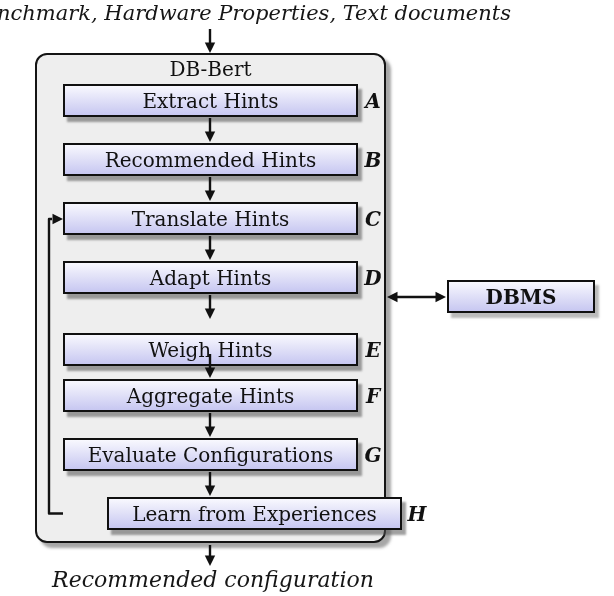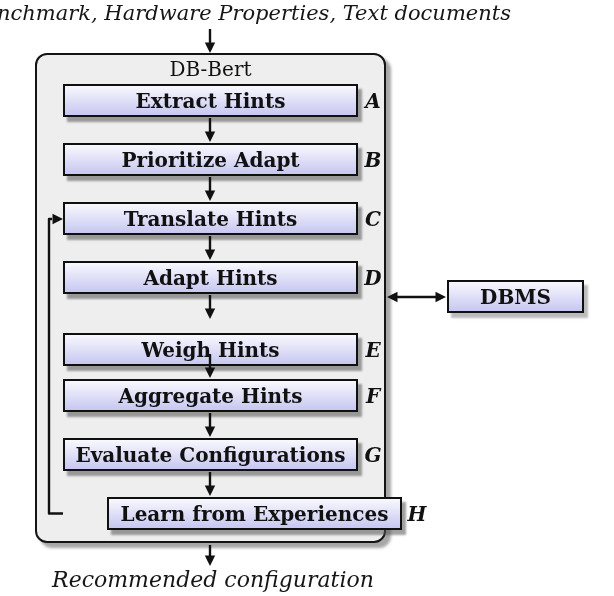--- a/index.html
+++ b/index.html
@@ -44,33 +44,33 @@
     z-index:2;
   }
   .step-box{
     position:absolute;
     left:63px;width:295px;height:33px;
     box-sizing:border-box;
     border:2px solid #101010;
     background:linear-gradient(180deg,var(--box-top) 0%,var(--box-mid) 45%,var(--box-bottom) 100%);
     box-shadow:4px 5px 2px rgba(82,82,82,0.55);
     display:flex;align-items:center;justify-content:center;
-    font-weight:bold;font-size:20px;
+    font-weight:normal;font-size:20px;
     z-index:2;
   }
   .step-letter{
     position:absolute;
     left:361px;width:24px;height:33px;
     display:flex;align-items:center;justify-content:center;
     font-weight:bold;font-style:italic;font-size:20px;
     z-index:2;
   }
   .dbms-box{
     position:absolute;
-    left:447px;top:280px;width:137px;height:33px;
+    left:447px;top:280px;width:148px;height:33px;
     box-sizing:border-box;
     border:2px solid #101010;
     background:linear-gradient(180deg,var(--box-top) 0%,var(--box-mid) 45%,var(--box-bottom) 100%);
     box-shadow:4px 5px 2px rgba(120,120,120,0.5);
     display:flex;align-items:center;justify-content:center;
     font-weight:bold;font-size:20px;
     z-index:2;
   }
   svg.connectors{
     position:absolute;left:0;top:0;width:614px;height:596px;
@@ -89,21 +89,21 @@
 <div class="canvas" style="--box-top: #f8f8fe; --box-mid: #e2e2f8; --box-bottom: #c7c7f1; --container-fill: #eeeeee; --line: #111111;">
 
   <div class="annotation top">nchmark, Hardware Properties, Text documents</div>
 
   <div class="container"></div>
   <div class="container-title">DB-Bert</div>
 
   <div class="step-box t0">Extract Hints</div>
   <div class="step-letter t0">A</div>
 
-  <div class="step-box t1">Prioritize Adapt</div>
+  <div class="step-box t1">Recommended Hints</div>
   <div class="step-letter t1">B</div>
 
   <div class="step-box t2">Translate Hints</div>
   <div class="step-letter t2">C</div>
 
   <div class="step-box t3">Adapt Hints</div>
   <div class="step-letter t3">D</div>
 
   <div class="step-box t4">Weigh Hints</div>
   <div class="step-letter t4">E</div>

